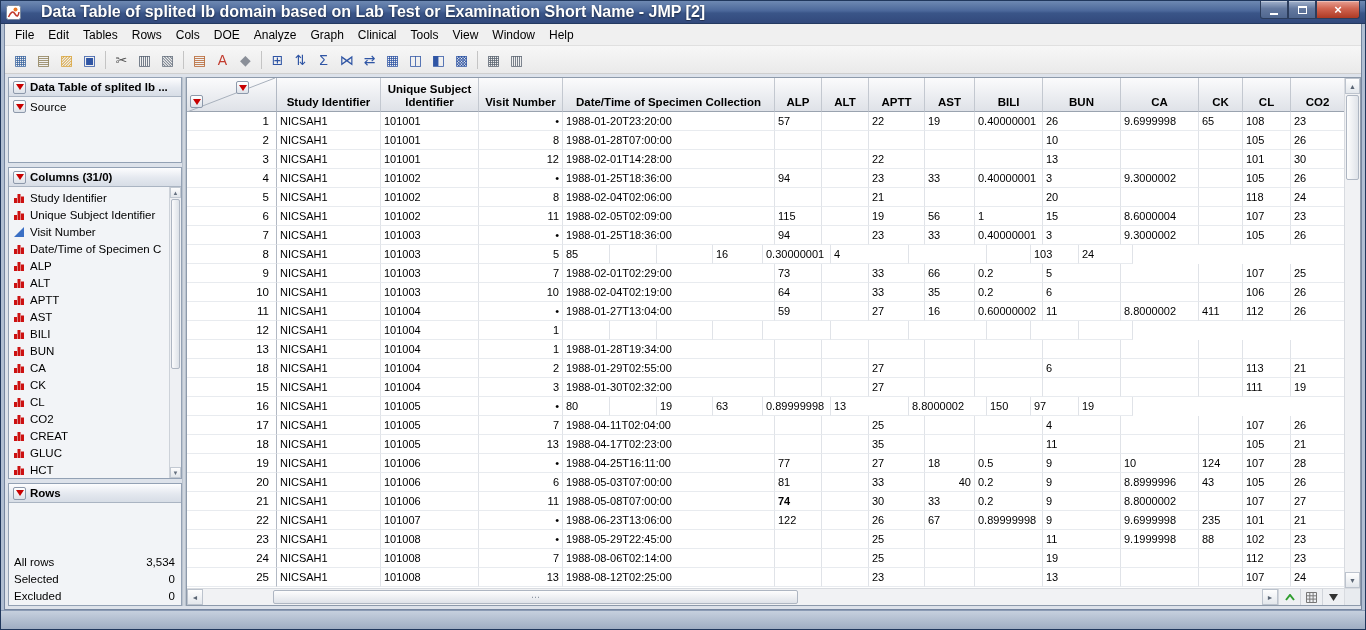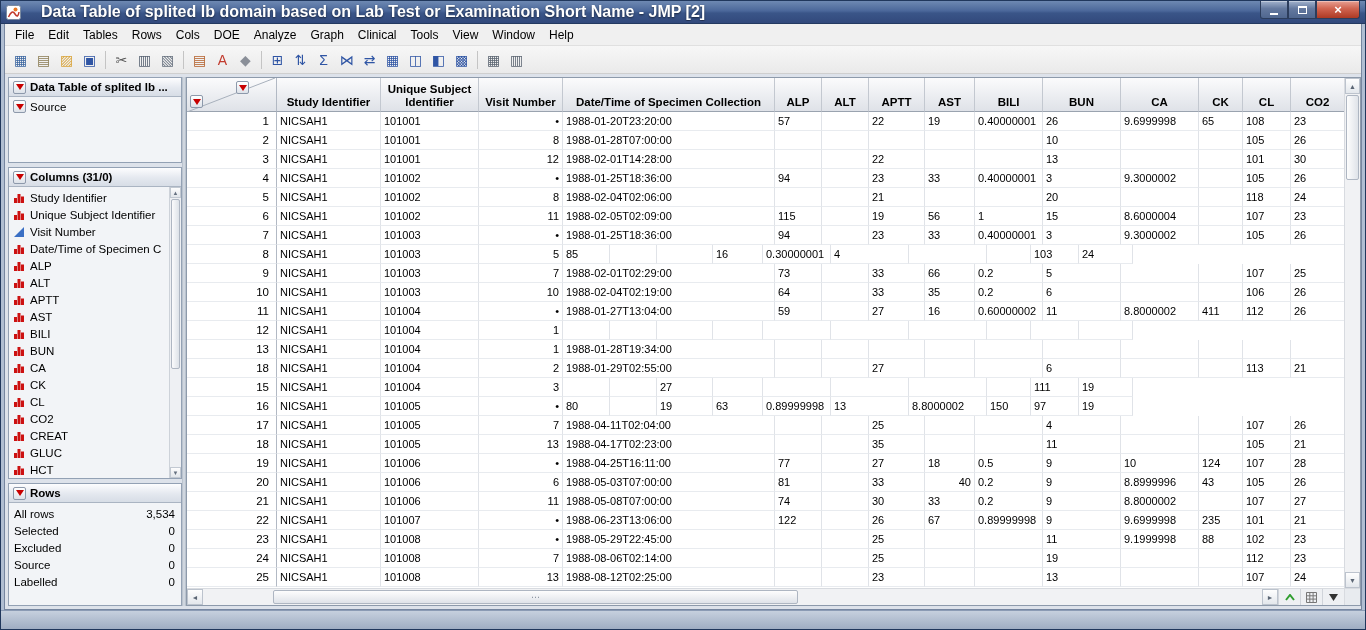--- a/index.html
+++ b/index.html
@@ -40,21 +40,21 @@
 .rt-tri{width:0;height:0;border-left:4px solid transparent;border-right:4px solid transparent;border-top:6px solid #c80000;}
 .panel-body{flex:1;position:relative;overflow:hidden;font-size:11.5px;}
 .source-item{display:flex;align-items:center;gap:4px;padding:3px 4px;}
 #columns-list{width:calc(100% - 12px);padding-top:2px;}
 .col-item{height:17px;display:flex;align-items:center;gap:5px;padding:0 4px;white-space:nowrap;overflow:hidden;}
 .col-icon{width:12px;height:12px;flex:none;display:flex;}
 .mini-scroll{position:absolute;top:0;right:0;bottom:0;width:12px;background:#eef0f3;border-left:1px solid #cdd2d9;display:flex;flex-direction:column;}
 .ms-btn{height:11px;flex:none;display:flex;align-items:center;justify-content:center;font-size:6px;color:#667180;background:linear-gradient(#fdfdfd,#e2e6eb);border:1px solid #c2c9d2;}
 .ms-thumb{height:170px;margin:1px;background:linear-gradient(90deg,#fbfbfc,#dde2e8);border:1px solid #aeb6c2;border-radius:2px;}
 .ms-track{flex:1;}
-#rows-stats{padding-top:2px;}
+#rows-stats{padding-top:2px;margin-top:48px;}
 .row-stat{height:17px;display:flex;align-items:center;justify-content:space-between;padding:0 6px 0 5px;}
 
 .splitter{width:4px;flex:none;background:#cfd6df;border-left:1px solid #bac3ce;border-right:1px solid #bac3ce;}
 
 .tablearea{flex:1;position:relative;background:#fff;border:1px solid #8d9aab;min-width:0;}
 .grid{position:absolute;left:0;top:0;right:16px;bottom:17px;overflow:hidden;background:#fff;}
 .thead{display:flex;height:34px;width:100%;}
 .corner{width:90px;flex:none;position:relative;background:linear-gradient(180deg,#fbfbfc,#eaecf0 60%,#dfe2e8);border-right:1px solid #b2b9c4;border-bottom:1px solid #9aa3af;}
 .corner svg.diag{position:absolute;left:0;top:0;}
 .corner .rt-btn{position:absolute;}
@@ -701,20 +701,21 @@
                   <div class="td" style="width: 78px; text-align: left;"></div>
                   <div class="td" style="width: 44px; text-align: left;"></div>
                   <div class="td" style="width: 48px; text-align: left;">113</div>
                   <div class="td" style="width: 54px; text-align: left;">21</div>
                 </div>
                 <div class="tr">
                   <div class="td rownum">15</div>
                   <div class="td" style="width: 104px; text-align: left;">NICSAH1</div>
                   <div class="td" style="width: 98px; text-align: left;">101004</div>
                   <div class="td" style="width: 84px; text-align: right;">3</div>
+                  <div class="td" style="width: 212px; text-align: left;">1988-01-30T02:32:00</div>
                   <div class="td" style="width: 47px; text-align: left;"></div>
                   <div class="td" style="width: 47px; text-align: left;"></div>
                   <div class="td" style="width: 56px; text-align: left;">27</div>
                   <div class="td" style="width: 50px; text-align: left;"></div>
                   <div class="td" style="width: 68px; text-align: left;"></div>
                   <div class="td" style="width: 78px; text-align: left;"></div>
                   <div class="td" style="width: 78px; text-align: left;"></div>
                   <div class="td" style="width: 44px; text-align: left;"></div>
                   <div class="td" style="width: 48px; text-align: left;">111</div>
                   <div class="td" style="width: 54px; text-align: left;">19</div>
@@ -802,21 +803,21 @@
                   <div class="td" style="width: 44px; text-align: left;">43</div>
                   <div class="td" style="width: 48px; text-align: left;">105</div>
                   <div class="td" style="width: 54px; text-align: left;">26</div>
                 </div>
                 <div class="tr">
                   <div class="td rownum">21</div>
                   <div class="td" style="width: 104px; text-align: left;">NICSAH1</div>
                   <div class="td" style="width: 98px; text-align: left;">101006</div>
                   <div class="td" style="width: 84px; text-align: right;">11</div>
                   <div class="td" style="width: 212px; text-align: left;">1988-05-08T07:00:00</div>
-                  <div class="td" style="width: 47px; text-align: left;">74</div>
+                  <div class="td" style="width: 47px; text-align: left; font-weight: bold;">74</div>
                   <div class="td" style="width: 47px; text-align: left;"></div>
                   <div class="td" style="width: 56px; text-align: left;">30</div>
                   <div class="td" style="width: 50px; text-align: left;">33</div>
                   <div class="td" style="width: 68px; text-align: left;">0.2</div>
                   <div class="td" style="width: 78px; text-align: left;">9</div>
                   <div class="td" style="width: 78px; text-align: left;">8.8000002</div>
                   <div class="td" style="width: 44px; text-align: left;"></div>
                   <div class="td" style="width: 48px; text-align: left;">107</div>
                   <div class="td" style="width: 54px; text-align: left;">27</div>
                 </div>

